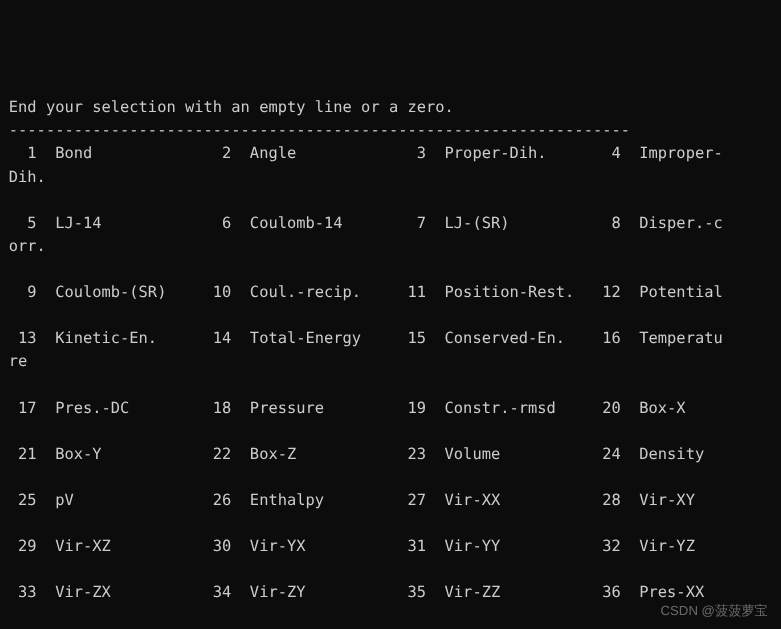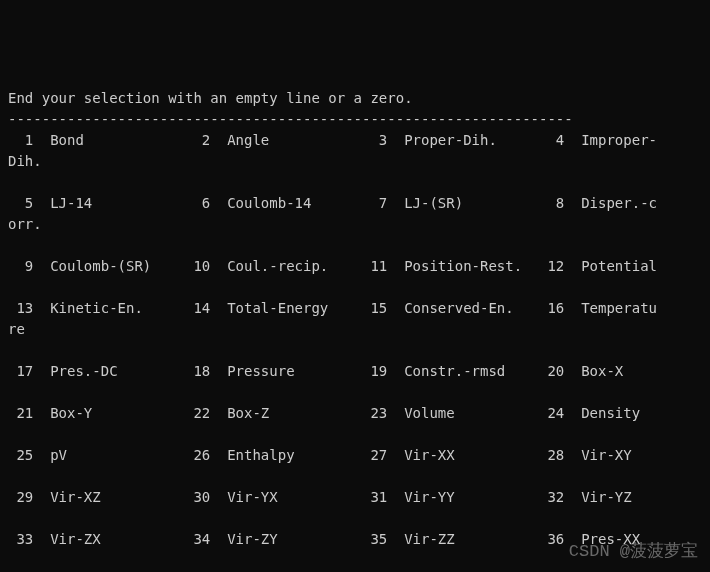--- a/index.html
+++ b/index.html
@@ -22,22 +22,22 @@
     }
     .terminal-content {
       white-space: pre;
       letter-spacing: 0;
     }
     .watermark {
       position: absolute;
       bottom: 8px;
       right: 12px;
       color: rgba(220, 220, 220, 0.45);
-      font-size: 17px;
-      font-family: Liberation Mono, monospace;
+      font-size: 12px;
+      font-family: Liberation Sans, sans-serif;
       pointer-events: none;
     }
   </style>
 </head>
 <body>
 
 
 
 <pre class="terminal-content" id="terminal">End your selection with an empty line or a zero.
 -------------------------------------------------------------------

